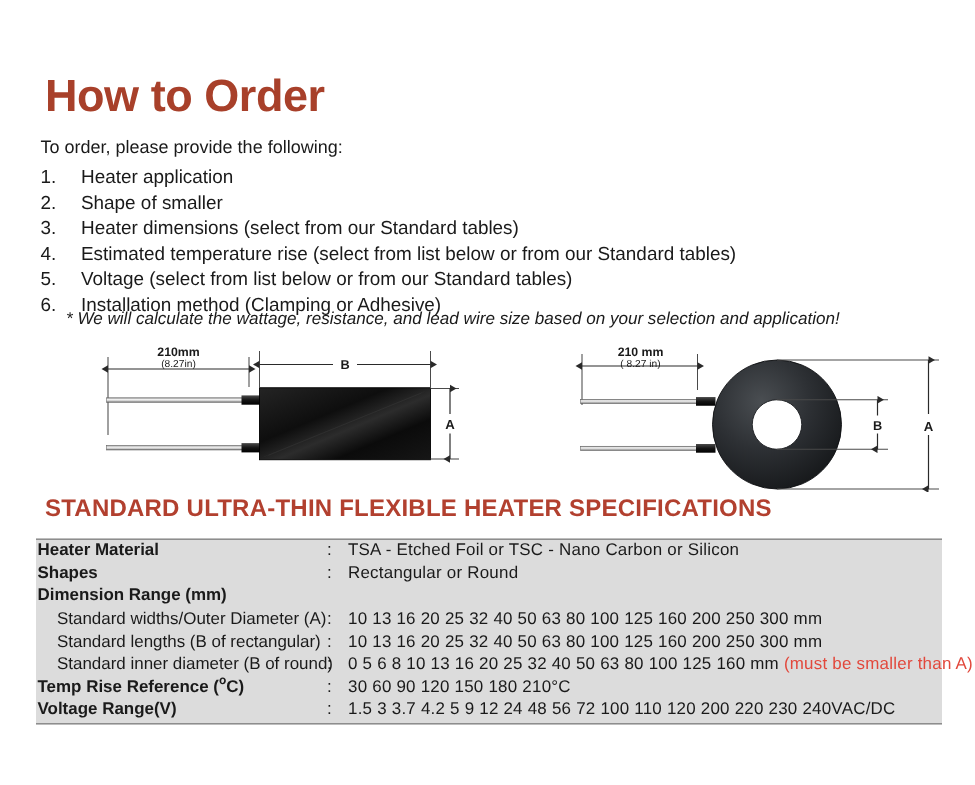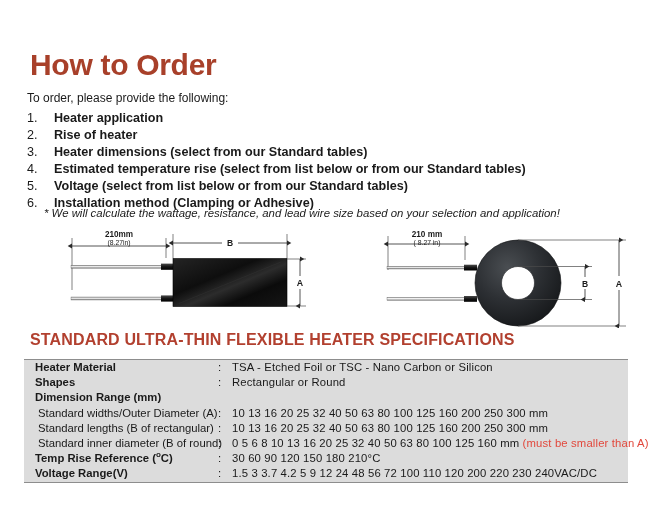--- a/index.html
+++ b/index.html
@@ -49,21 +49,20 @@
     line-height: 17px;
     height: 17px;
     align-items: baseline;
   }
   .order-num {
     width: 27px;
     flex: 0 0 27px;
   }
   .order-text {
     flex: 1 1 auto;
-    font-weight: bold;
   }
   .footnote {
     position: absolute;
     left: 27px;
     top: 206px;
     font-size: 11.4px;
     font-style: italic;
     line-height: 14px;
     margin-left: 17px;
   }
@@ -105,21 +104,21 @@
   .spec-row {
     display: flex;
     align-items: baseline;
     height: 15.2px;
     line-height: 15.2px;
     white-space: nowrap;
   }
   .spec-label {
     flex: 0 0 194px;
     width: 194px;
-    padding-left: 11px;
+    padding-left: 1px;
     font-weight: bold;
     box-sizing: border-box;
   }
   .spec-row.sub .spec-label {
     font-weight: normal;
     padding-left: 14px;
   }
   .spec-colon {
     flex: 0 0 14px;
     width: 14px;
@@ -145,21 +144,21 @@
 
 <div class="intro">To order, please provide the following:</div>
 
 <div class="order-list">
   <div class="order-item">
     <span class="order-num">1.</span>
     <span class="order-text">Heater application</span>
   </div>
   <div class="order-item">
     <span class="order-num">2.</span>
-    <span class="order-text">Rise of heater</span>
+    <span class="order-text">Shape of smaller</span>
   </div>
   <div class="order-item">
     <span class="order-num">3.</span>
     <span class="order-text">Heater dimensions (select from our Standard tables)</span>
   </div>
   <div class="order-item">
     <span class="order-num">4.</span>
     <span class="order-text">Estimated temperature rise (select from list below or from our Standard tables)</span>
   </div>
   <div class="order-item">

